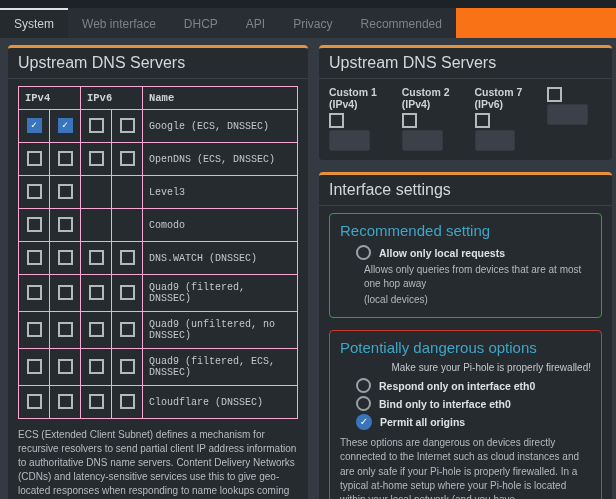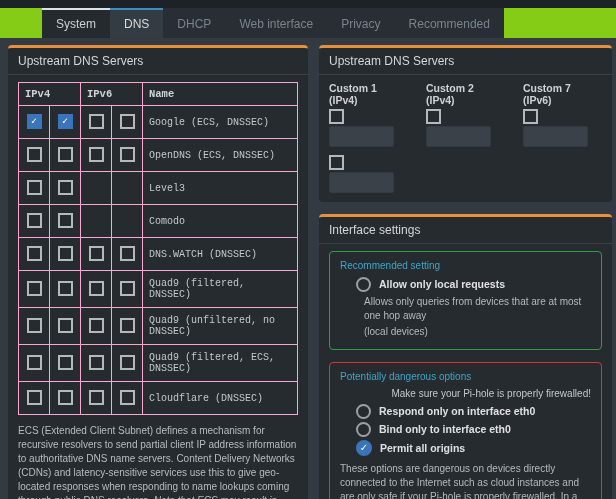--- a/index.html
+++ b/index.html
@@ -5,71 +5,71 @@
   * { box-sizing: border-box; margin: 0; padding: 0; }
   html, body { width: 616px; height: 499px; }
   body {
     background: #333a41;
     font-family: "Liberation Sans", sans-serif;
     overflow: hidden;
     position: relative;
   }
   
   .topstrip { height: 8px; background: #1d2226; }
-  .tabbar { display: flex; background: #84cc16; height: 30px; padding-left: 42px; }
+  .tabbar { display: flex; background: #f97316; height: 30px; }
   .tab {
     padding: 0 14px; display: flex; align-items: center;
     font-size: 12px; color: #7b838a; background: #282e33;
     border-top: 2px solid transparent; cursor: pointer; white-space: nowrap;
   }
   .tab.ind-white { border-top-color: #dde2e4; color: #ccd1d4; background: #242a2e; }
   .tab.ind-blue  { border-top-color: #3e8ec4; }
   .tab.active    { background: #333c43; color: #d8dbde; }
   
   .content { padding: 7px 4px 0 8px; display: flex; gap: 11px; align-items: flex-start; }
   .col-left { width: 300px; flex: none; }
   .col-right { flex: 1; display: flex; flex-direction: column; gap: 12px; }
   
   .panel { background: #262b30; border-top: 3px solid #e5913e; border-radius: 4px; }
   .panel-header {
-    padding: 6px 10px; font-size: 12px; color: #d3d7da;
+    padding: 6px 10px; font-size: 16px; color: #d3d7da;
     border-bottom: 1px solid #3a4045;
   }
   .panel-body { padding: 7px 10px 9px; }
   
   table.dns { border-collapse: collapse; width: 100%; table-layout: fixed; }
   .dns col.cbcol { width: 31px; }
   .dns th, .dns td { border: 1px solid #f9a8d4; font-family: Liberation Mono, monospace; }
   .dns th { font-size: 10.5px; color: #d0d4d7; text-align: left; padding: 5px 6px; font-weight: bold; }
   .dns td.cb-cell { padding: 7px 0; text-align: center; }
   .dns td.name-cell { font-size: 10px; color: #c3c8cb; padding: 7px 6px; }
   .checkbox {
     display: inline-block; width: 15px; height: 15px;
     border: 2px solid #b3b9bd; background: transparent;
     line-height: 12px; font-size: 10px; color: #fff; text-align: center;
     vertical-align: middle; cursor: pointer;
   }
   .checkbox.checked { background: #3a74ba; border-color: #3a74ba; }
   .ecs-note { margin-top: 9px; font-size: 10px; line-height: 1.4; color: #b7bcc0; }
   .ecs-note i { font-style: italic; }
   
-  .custom-grid { display: grid; grid-template-columns: 1fr 1fr 1fr; column-gap: 18px; row-gap: 6px; }
+  .custom-grid { display: grid; grid-template-columns: 1fr 1fr 1fr 1fr; column-gap: 18px; row-gap: 6px; }
   .custom-field .flabel { font-size: 10.5px; font-weight: bold; color: #ced2d5; margin-bottom: 2px; }
   .custom-field .checkbox { margin-bottom: 2px; }
   .custom-field input {
     display: block; width: calc(100% - 14px); height: 21px;
     background: #3b4148; border: 1px solid #333a40; border-radius: 2px;
     color: #cfd3d6; padding: 0 5px; font-size: 10.5px;
     font-family: "Liberation Sans", sans-serif;
   }
   
   .opt-box { border: 1px solid; border-radius: 4px; padding: 6px 10px 8px; }
   .opt-box.green { border-color: #2f9e41; margin-bottom: 12px; }
   .opt-box.red   { border-color: #cc392b; }
-  .opt-heading { font-size: 10px; color: #3ea6c6; font-weight: normal; margin: 2px 0 6px; }
+  .opt-heading { font-size: 15px; color: #3ea6c6; font-weight: normal; margin: 2px 0 6px; }
   .radio-row { display: flex; align-items: center; gap: 8px; margin: 3px 16px; }
   .radio {
     width: 15px; height: 15px; border-radius: 50%;
     border: 2px solid #99a1a7; flex: none; cursor: pointer;
   }
   .radio.checked {
     border: none; background: #3a74ba; color: #fff;
     width: 16px; height: 16px; line-height: 16px;
     font-size: 10px; text-align: center;
   }
@@ -77,23 +77,23 @@
   .radio-desc { margin: 0 0 2px 24px; font-size: 10px; color: #b4b9bd; line-height: 1.4; }
   .warn-text { font-size: 10px; color: #c3c8cb; margin: 0 0 5px; text-align: right; }
   .danger-note { font-size: 10px; color: #b4b9bd; line-height: 1.42; margin-top: 6px; }
 </style>
 </head>
 <body>
 
 <div class="topstrip"></div>
 <nav class="tabbar">
     <div class="tab ind-white">System</div>
-    <div class="tab active ind-blue">DNS</div>
+    <div class="tab">Web interface</div>
     <div class="tab">DHCP</div>
-    <div class="tab">Web interface</div>
+    <div class="tab">API</div>
     <div class="tab">Privacy</div>
     <div class="tab">Recommended</div>
   </nav>
 
 <div class="content">
 
   <div class="col-left">
     <section class="panel">
       <div class="panel-header">Upstream DNS Servers</div>
       <div class="panel-body">

